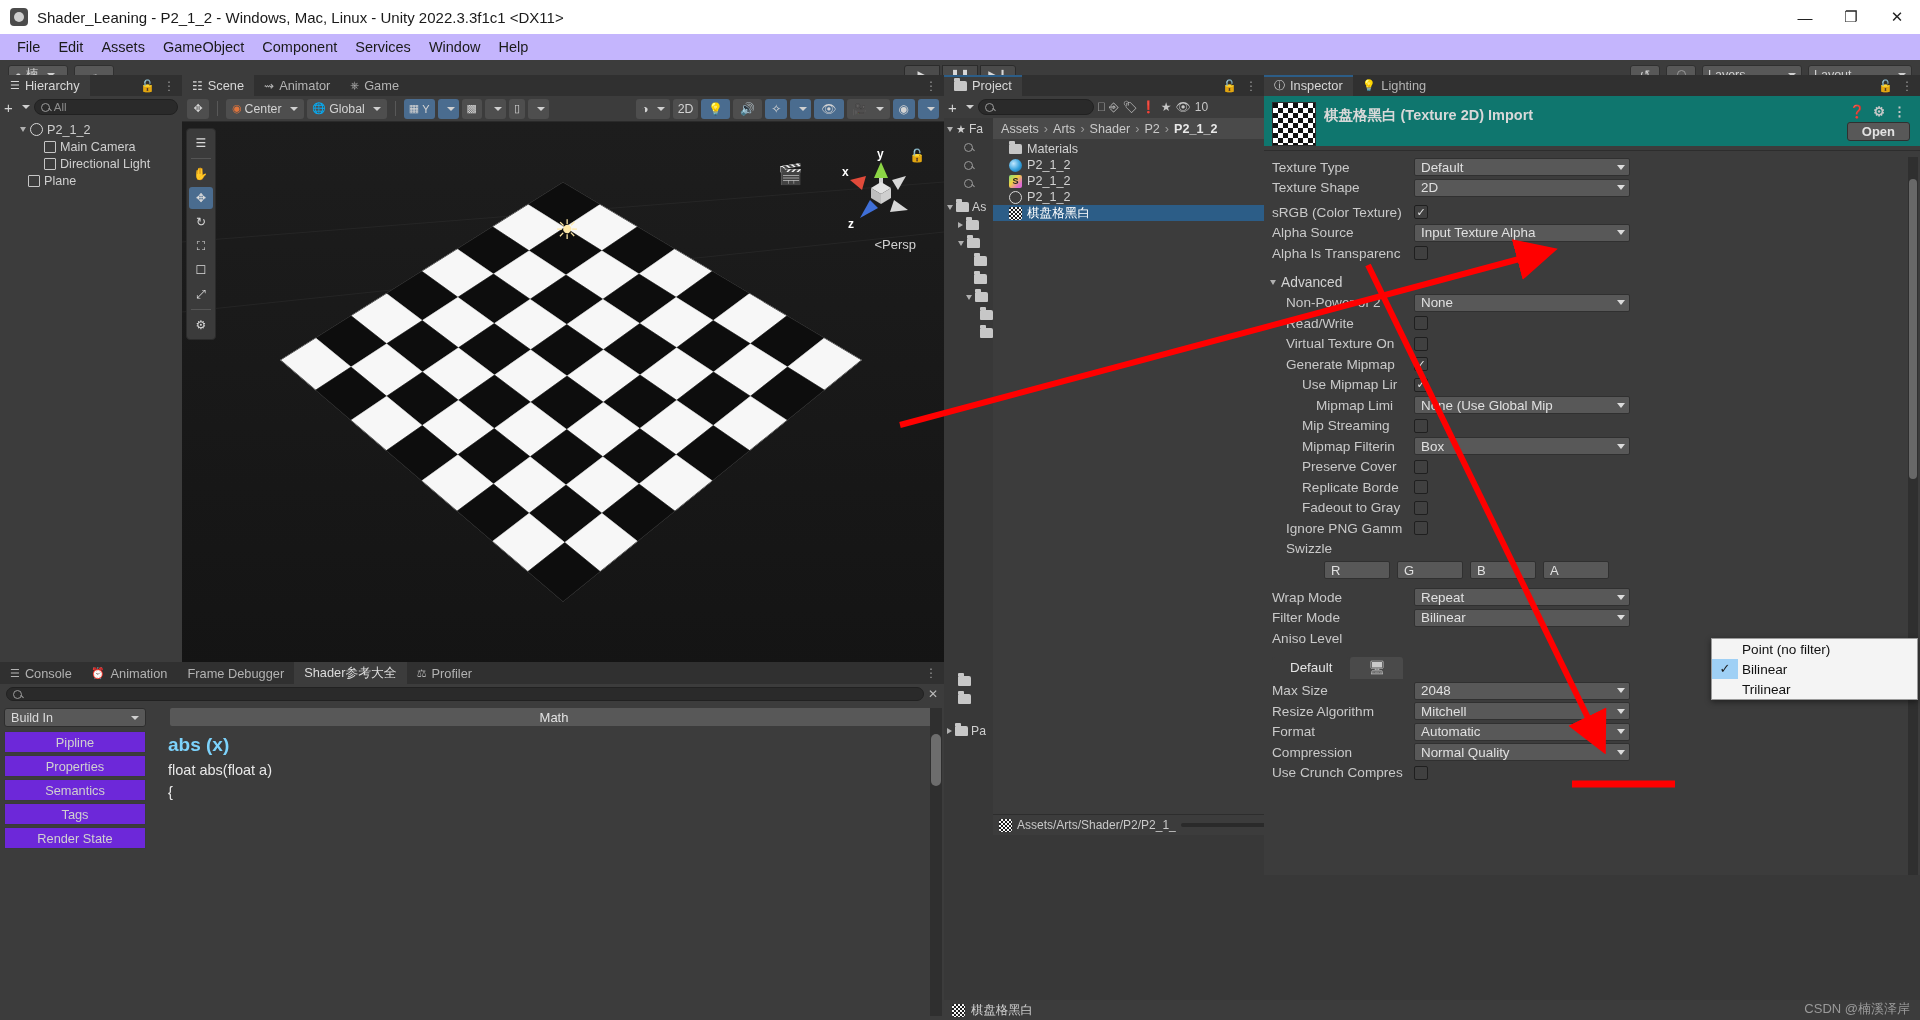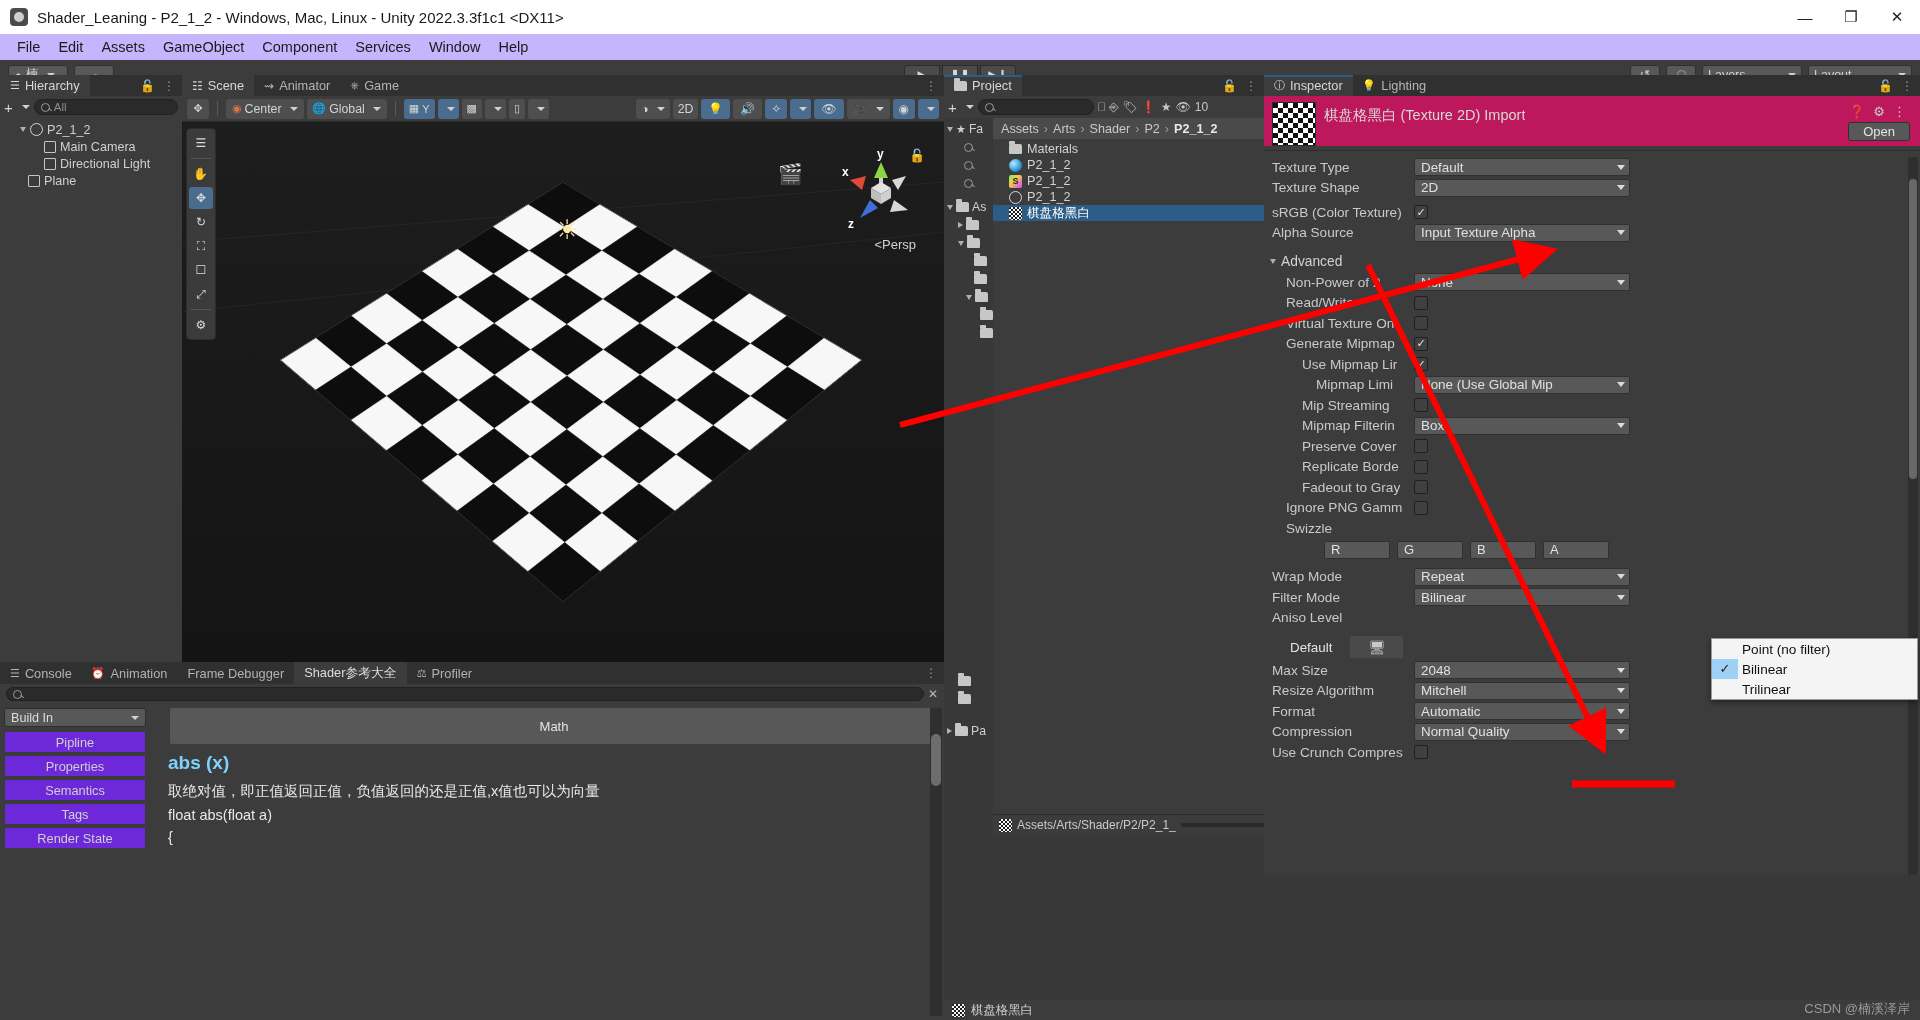--- a/index.html
+++ b/index.html
@@ -143,22 +143,22 @@
   .pj-status { height:21px; background:#3c3c3c; display:flex; align-items:center; gap:5px;
                padding:0 6px; font-size:12px; color:#c9c9c9; border-top:1px solid #2d2d2d;}
   .slider { margin-left:auto; width:96px; height:4px; background:#2a2a2a; border-radius:2px;
             position:relative;}
   .slider:after{content:"";position:absolute;right:-4px;top:-3px;width:9px;height:10px;
                 background:#a0a0a0;border-radius:2px;}
 
   
   .inspector { position:absolute; left:1264px; top:75px; width:656px; height:800px;
                background:#3c3c3c; display:flex; flex-direction:column; }
-  .ins-header { height:50px; background:#be185d; display:flex; align-items:flex-start;
-                padding:6px 20px 0 8px; gap:8px; position:relative;}
+  .ins-header { height:50px; background:#0f766e; display:flex; align-items:flex-start;
+                padding:6px 20px 0 8px; gap:8px; position:relative;font-weight:bold;}
   .ins-thumb { width:44px; height:44px; flex:none; background-image:
       linear-gradient(45deg,#ffffff 25%,transparent 25%,transparent 75%,#ffffff 75%),
       linear-gradient(45deg,#ffffff 25%,#111 25%,#111 75%,#ffffff 75%);
       background-size:10px 10px; background-position:0 0,5px 5px; border:1px solid #2a2a2a;}
   .ins-title { font-size:14.5px; color:#d8d8d8; padding-top:4px; white-space:nowrap;
                overflow:hidden; }
   .ins-hicons { position:absolute; right:14px; top:8px; display:flex; gap:8px; color:#c8c8c8;
                 font-size:13px;}
   .open-btn { position:absolute; right:10px; top:26px; height:19px; padding:0 14px;
               background:#585858; border:1px solid #303030; border-radius:3px;
@@ -213,21 +213,21 @@
                    border-radius:7px;}
   .bt-main { flex:1; display:flex; background:#3c3c3c; overflow:hidden;}
   .bt-left { width:150px; background:#3c3c3c; padding:4px 4px 0 4px;}
   .bt-sel { height:19px; background:#585858; border:1px solid #2d2d2d; border-radius:3px;
             display:flex; align-items:center; justify-content:space-between; padding:0 6px;
             font-size:12.6px; color:#dcdcdc; margin-bottom:4px;}
   .bt-item { height:22px; background:#6d28d9; border:1px solid #3a3a3a; margin-bottom:2px;
              display:flex; align-items:center; justify-content:center; font-size:12.8px;
              color:#d0d0d0;}
   .bt-right { flex:1; background:#3c3c3c; padding:4px 6px 0 6px; position:relative;}
-  .math-head { height:36px; background:#585858; border-radius:2px; display:flex;
+  .math-head { height:18px; background:#585858; border-radius:2px; display:flex;
                align-items:center; justify-content:center; font-size:13px; color:#e4e4e4;margin-left:14px;}
   .math-body { margin-top:8px; padding-left:12px; color:#e8e8e8; }
   .math-body .fn { font-size:19px; font-weight:bold; color:#7dd3fc; }
   .math-body .cn { font-size:14.5px; margin-top:8px; }
   .math-body .code { font-size:14.5px; margin-top:6px; }
   .bt-scroll { position:absolute; right:2px; top:4px; width:12px; bottom:4px; background:#2f2f2f;}
   .bt-scroll:after{content:"";position:absolute;left:1px;top:26px;width:10px;height:52px;
                    background:#6d6d6d;border-radius:5px;}
 
   
@@ -741,20 +741,24 @@
         <span class="lbl">sRGB (Color Texture)</span>
         <div class="cbx">✓</div>
       </div>
       <div class="row">
         <span class="lbl">Alpha Source</span>
         <div class="dd">
           <span>Input Texture Alpha</span>
           <span class="caret2"></span>
         </div>
       </div>
+      <div class="row">
+        <span class="lbl">Alpha Is Transparenc</span>
+        <div class="cbx"></div>
+      </div>
 
       <div class="foldout" style="margin-top:8px">
         <span class="tri open"></span>
         <span>Advanced</span>
       </div>
 
       <div class="row">
         <span class="lbl i1">Non-Power of 2</span>
         <div class="dd">
           <span>None</span>
@@ -950,21 +954,20 @@
         <div class="bt-item">Pipline</div>
         <div class="bt-item">Properties</div>
         <div class="bt-item">Semantics</div>
         <div class="bt-item">Tags</div>
         <div class="bt-item">Render State</div>
       </div>
       <div class="bt-right">
         <div class="math-head">Math</div>
         <div class="math-body">
           <div class="fn">abs (x)</div>
-          <div class="cn">取绝对值，即正值返回正值，负值返回的还是正值,x值也可以为向量</div>
           <div class="code">float abs(float a)</div>
           <div class="code">{</div>
         </div>
         <div class="bt-scroll"></div>
       </div>
     </div>
   </div>
 
   <div class="statusbar">
     <span class="ico16 ico-checker"></span>

